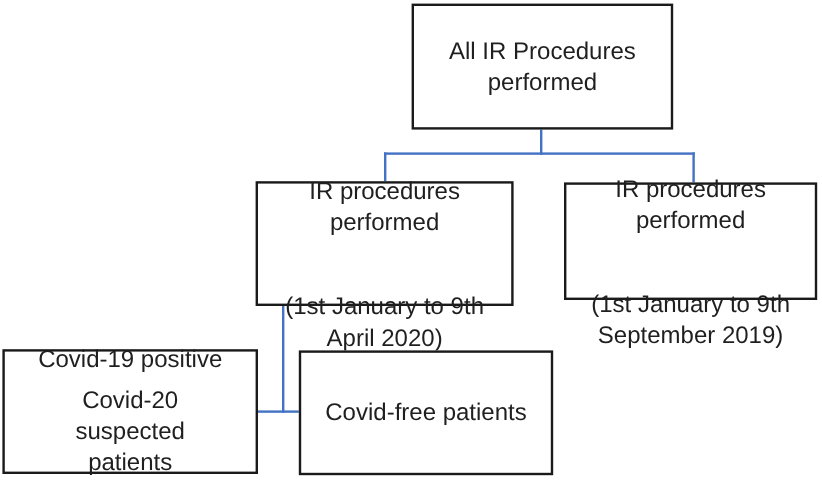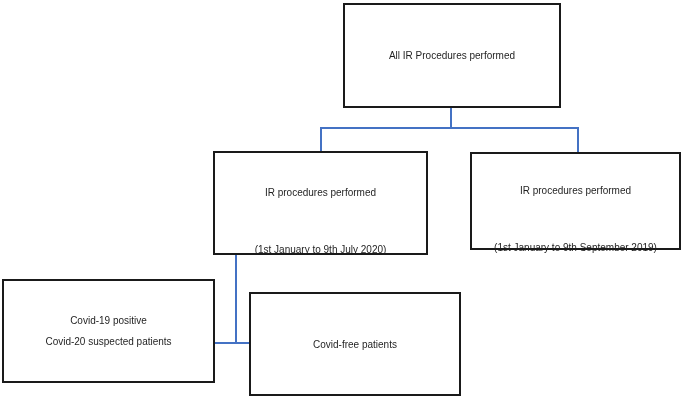--- a/index.html
+++ b/index.html
@@ -19,38 +19,38 @@
   .node {
     position: absolute;
     box-sizing: border-box;
     background: #ffffff;
     border: 2px solid var(--border, #1a1a1a);
     display: flex;
     flex-direction: column;
     justify-content: center;
     align-items: center;
     text-align: center;
-    font-size: 10px;
+    font-size: 20px;
     line-height: 1.3;
     z-index: 2;
   }
   .node .para {
     margin: 4px 8px;
   }
   .connector {
     position: absolute;
     background: var(--connector, #4472C4);
     z-index: 1;
   }
 
   
   .node-all        { left: 343px; top: 3px;   width: 218px; height: 105px; }
   .node-2020       { left: 213px; top: 151px; width: 215px; height: 104px; }
   .node-2019       { left: 470px; top: 152px; width: 211px; height: 98px;  }
-  .node-covid      { left: 2px;   top: 279px; width: 213px; height: 104px; }
+  .node-covid      { left: 2px;   top: 291px; width: 213px; height: 104px; }
   .node-covidfree  { left: 249px; top: 292px; width: 212px; height: 104px; }
 
   
   .node-all .para        { max-width: 170px; }
   .node-2020 .para,
   .node-2019 .para       { max-width: 195px; margin-top: 40px; }
   .node-covid .sub       { max-width: 160px; }
 
   
   .conn-top-stem     { left: 450px; top: 107px; width: 2px;   height: 22px; }
@@ -71,21 +71,21 @@
   <div class="connector conn-drop-right"></div>
   <div class="connector conn-2020-stem"></div>
   <div class="connector conn-bottom-rail"></div>
 
   <div class="node node-all">
     <div class="para">All IR Procedures performed</div>
   </div>
 
   <div class="node node-2020">
     <div class="para">IR procedures performed</div>
-    <div class="para sub">(1st January to 9th July 2020)</div>
+    <div class="para sub">(1st January to 9th April 2020)</div>
   </div>
 
   <div class="node node-2019">
     <div class="para">IR procedures performed</div>
     <div class="para sub">(1st January to 9th September 2019)</div>
   </div>
 
   <div class="node node-covid">
     <div class="para">Covid-19 positive</div>
     <div class="para sub">Covid-20 suspected patients</div>

